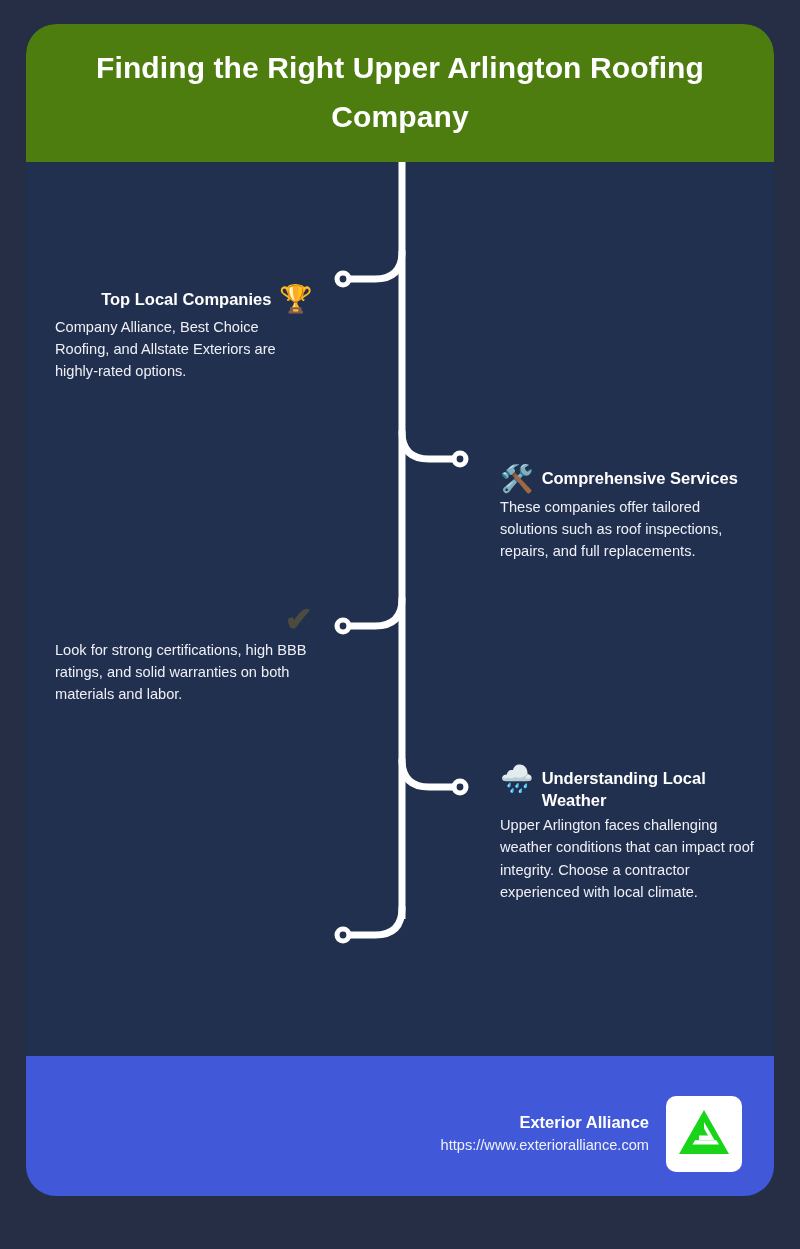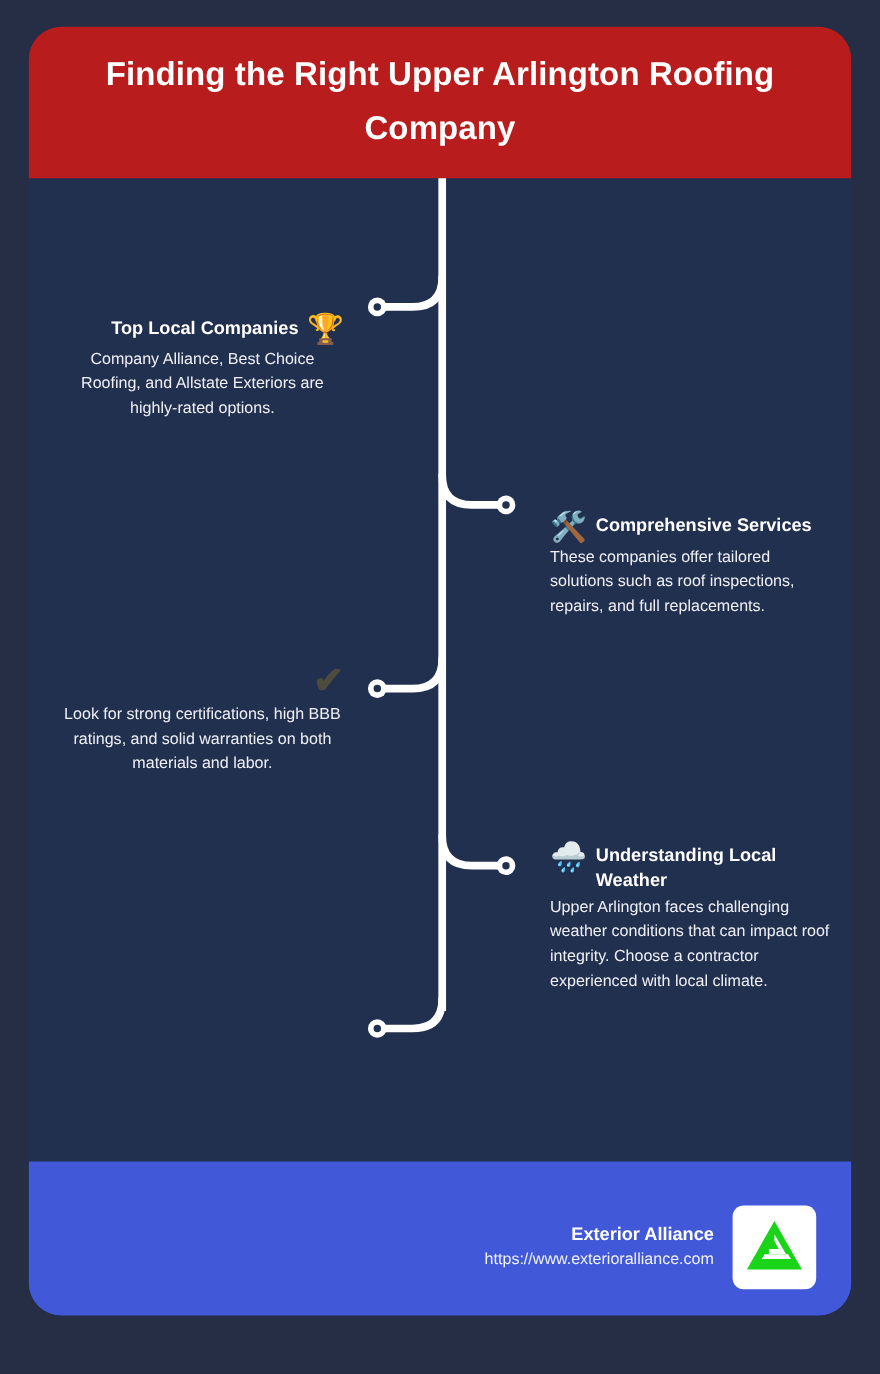--- a/index.html
+++ b/index.html
@@ -34,21 +34,21 @@
     overflow: hidden;
   }
 
   
   #header {
     position: absolute;
     left: 0;
     top: 0;
     width: 748px;
     height: 138px;
-    background: #b91c1c;
+    background: #4d7c0f;
     border-radius: 30px 30px 0 0;
     display: flex;
     align-items: center;
     justify-content: center;
     box-sizing: border-box;
     padding: 12px 28px;
   }
   #header-title {
     color: #ffffff;
     font-size: 30px;
@@ -68,21 +68,21 @@
     pointer-events: none;
   }
 
   
   .row {
     position: absolute;
     width: 258px;
   }
   .row.left {
     left: 29px;
-    text-align: center;
+    text-align: left;
   }
   .row.right {
     left: 474px;
     text-align: left;
   }
   .row-head {
     display: flex;
     align-items: center;
     gap: 8px;
   }

